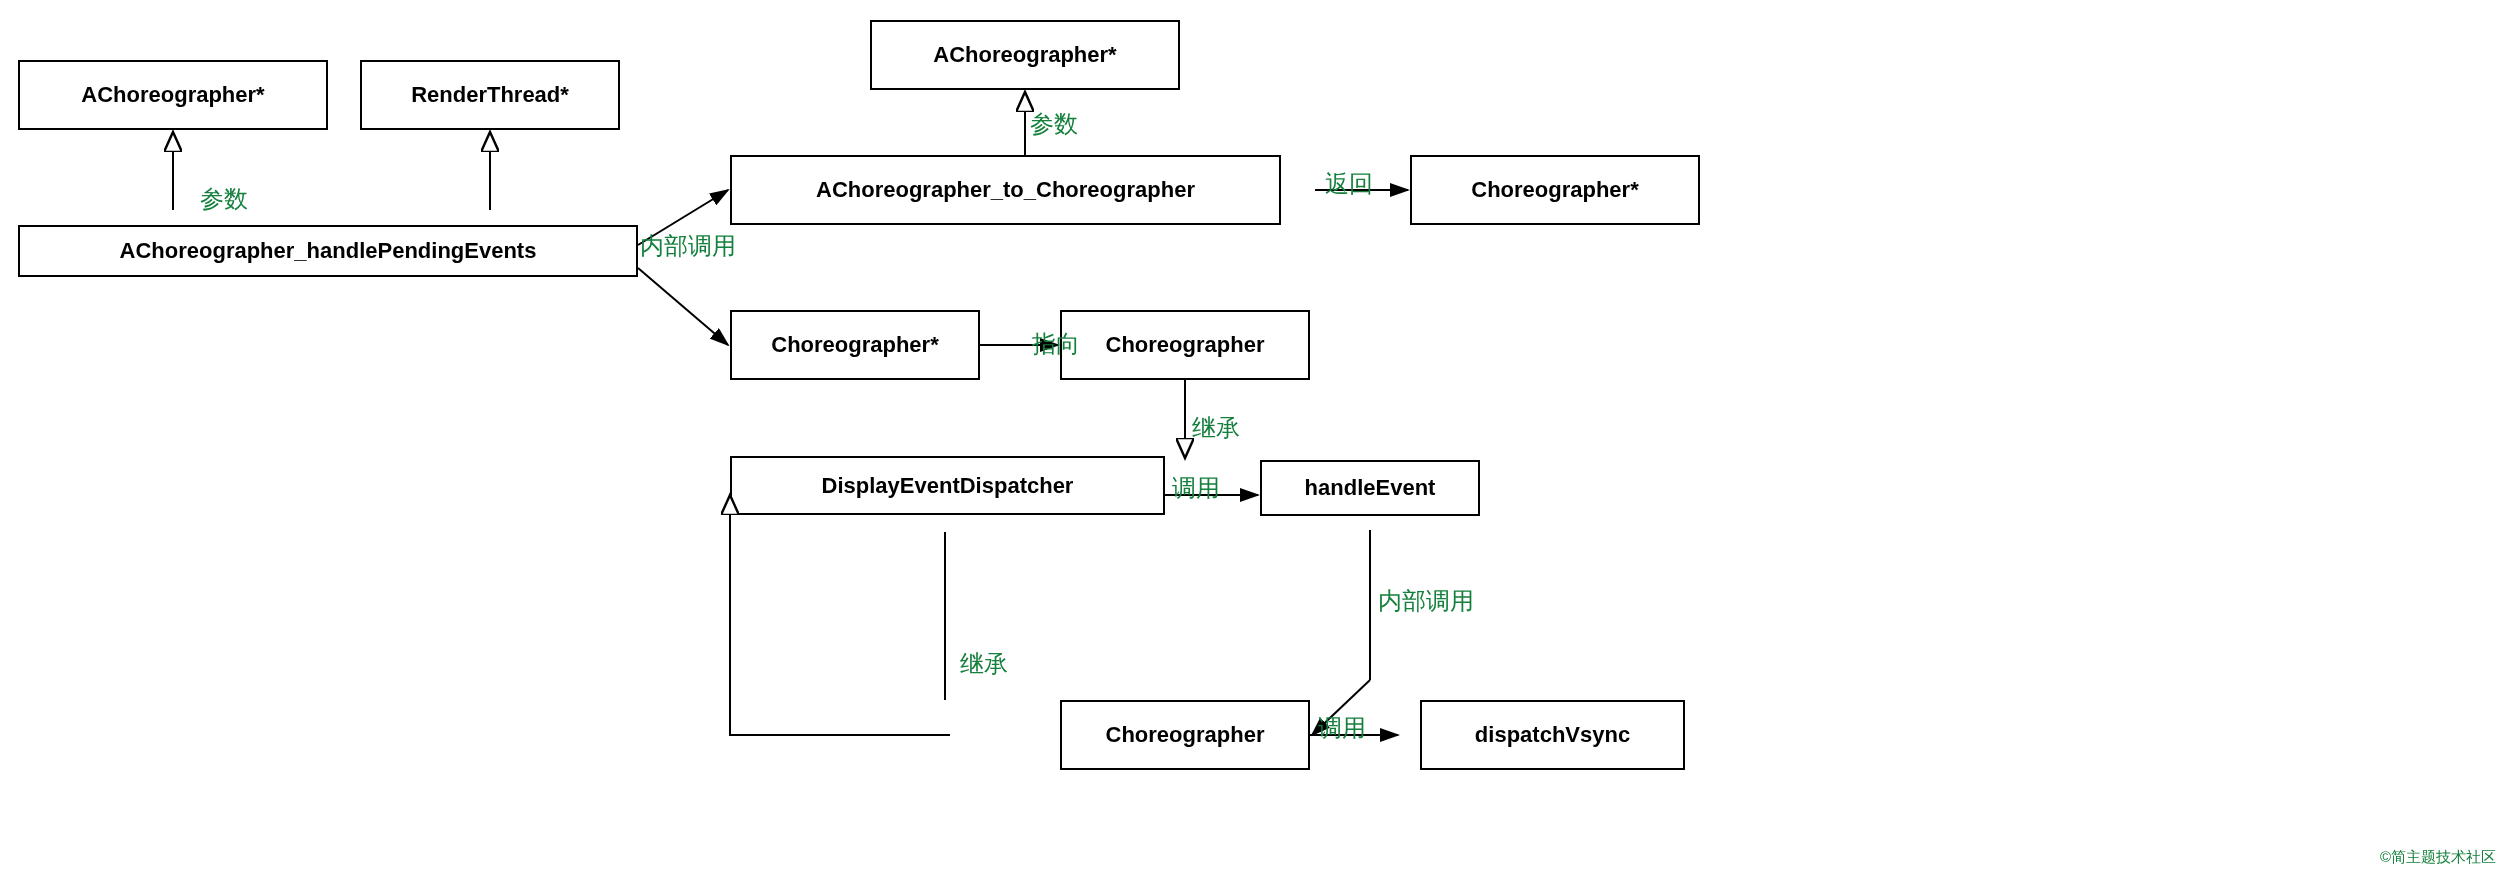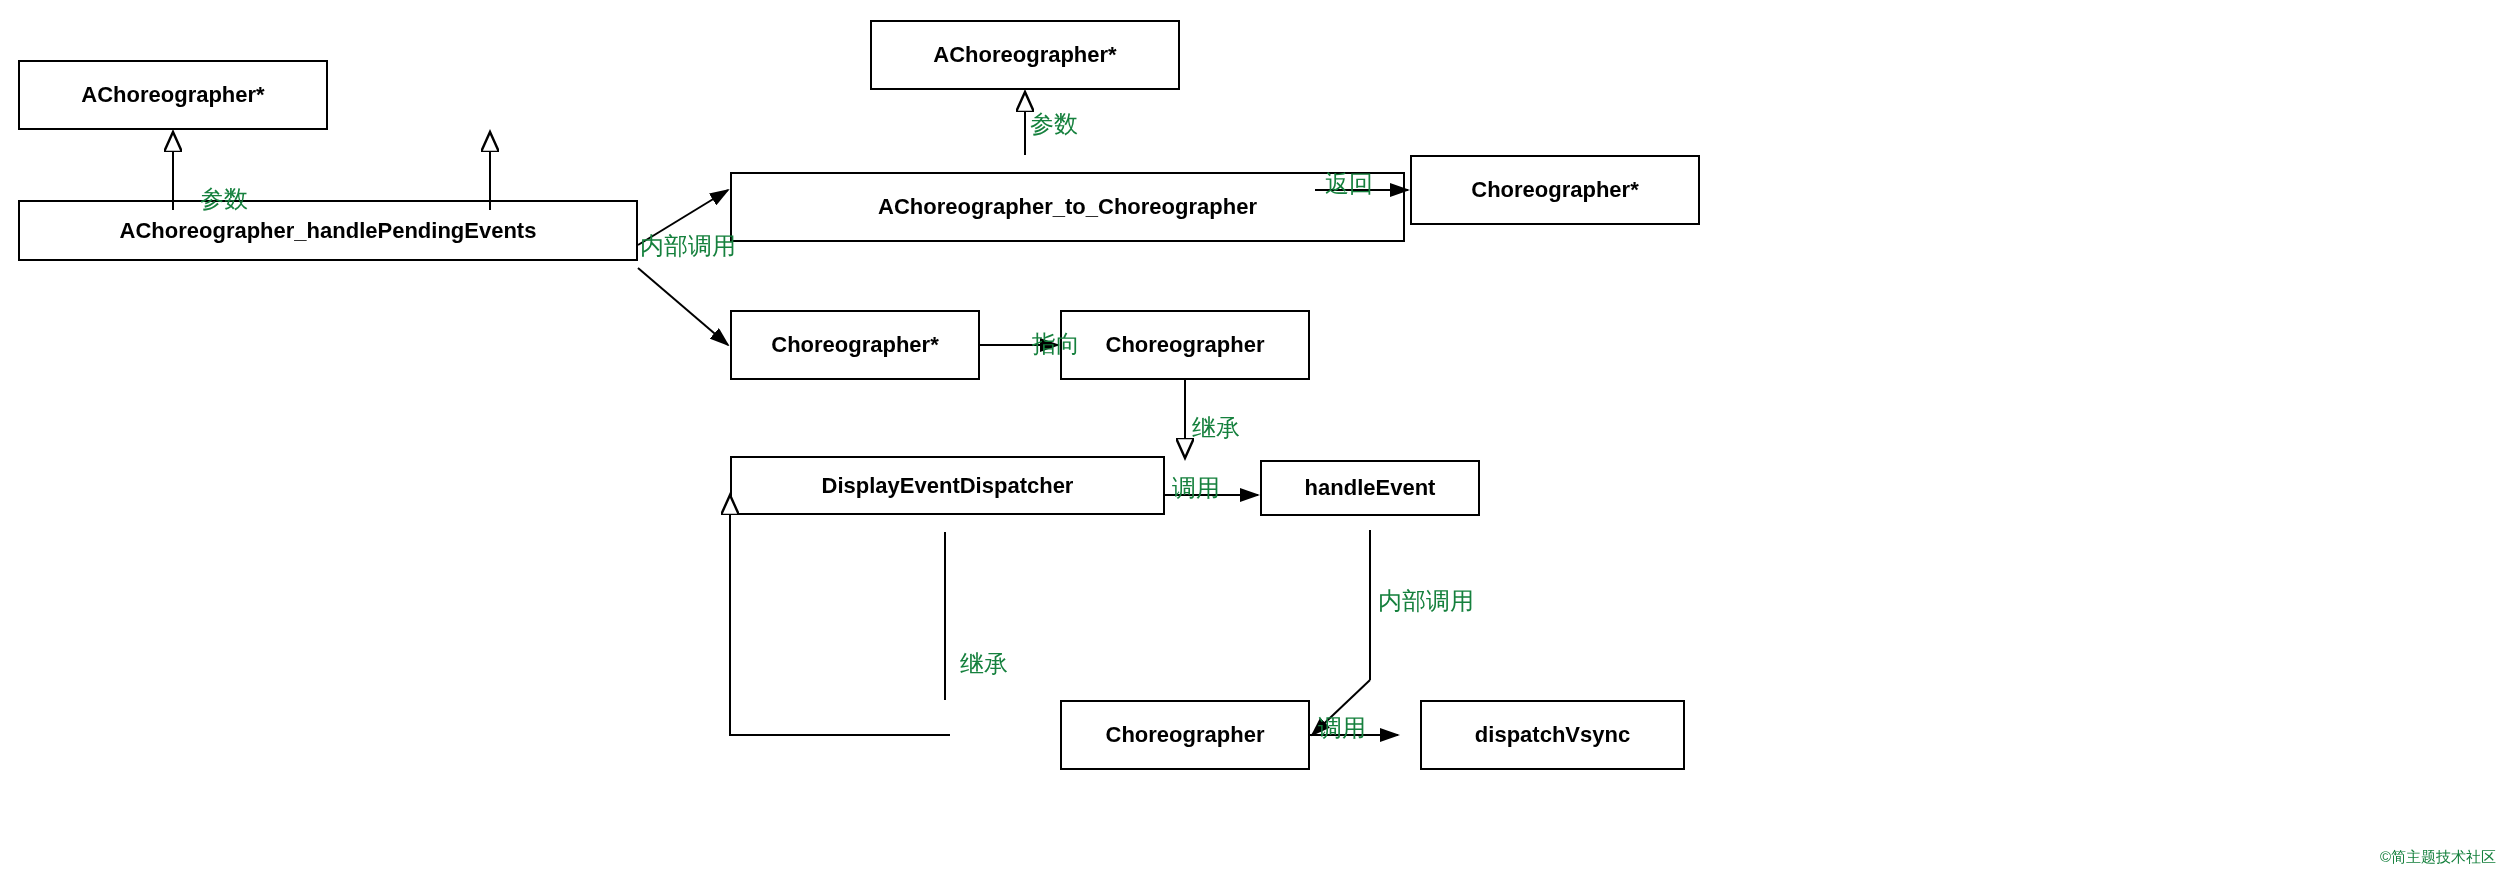--- a/index.html
+++ b/index.html
@@ -44,27 +44,30 @@
     }
   </style>
 </head>
 <body>
 
 <div class="diagram-container">
 
   <div class="box" style="left:18px;top:60px;width:310px;height:70px;">
     AChoreographer*
   </div>
-  <div class="box" style="left:18px;top:200px;width:620px;height:61px;">
+  <div class="box" style="left:360px;top:60px;width:260px;height:70px;">
+    RenderThread*
+  </div>
+  <div class="box" style="left:18px;top:225px;width:620px;height:52px;">
     AChoreographer_handlePendingEvents
   </div>
   <div class="box" style="left:870px;top:20px;width:310px;height:70px;">
     AChoreographer*
   </div>
-  <div class="box" style="left:730px;top:172px;width:675px;height:70px;">
+  <div class="box" style="left:730px;top:155px;width:551px;height:70px;">
     AChoreographer_to_Choreographer
   </div>
   <div class="box" style="left:1410px;top:155px;width:290px;height:70px;">
     Choreographer*
   </div>
   <div class="box" style="left:730px;top:310px;width:250px;height:70px;">
     Choreographer*
   </div>
   <div class="box" style="left:1060px;top:310px;width:250px;height:70px;">
     Choreographer

